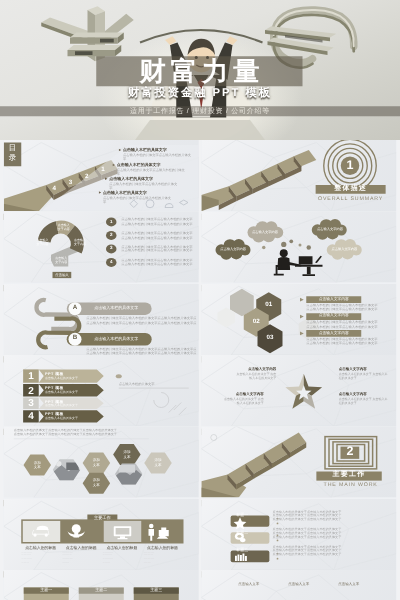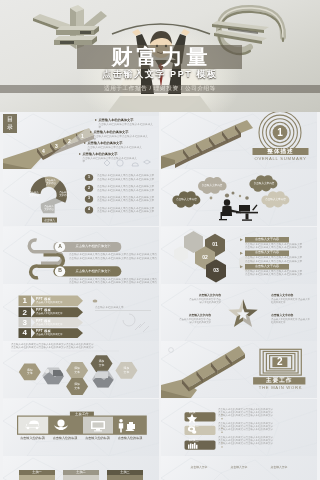--- a/index.html
+++ b/index.html
@@ -196,21 +196,21 @@
         <path d="M214 33 L262 41 L267 38 L219 30 Z" fill="#cfcec1"></path>
         <path d="M214 33 L262 41 L262 44 L214 36 Z" fill="#86856f"></path>
 
         <path d="M228 28 L258 32 L258 34 L228 30 Z" fill="#3f3e36" opacity=".55"></path>
       </g>
 
       <path d="M120 96 L200 96 L212 112 L108 112 Z" fill="#cfcec3" opacity=".85"></path>
     </svg>
     <div class="title-band"></div>
     <div class="bnr-title">财富力量</div>
-    <div class="bnr-sub">点击输入文字 PPT 模板</div>
+    <div class="bnr-sub">财富投资金融 PPT 模板</div>
     <div class="tag-band"></div>
     <div class="bnr-tag">适用于工作报告 / 理财投资 / 公司介绍等</div>
   </div>
   <div class="gridwrap">
 
   <div class="cell" style="left:3px;top:0px">
    <div class="shot">
     <div class="sbg"></div>
     <svg class="poly" width="156" height="57" viewBox="0 0 156 57">
       <g fill="none" stroke="#dfe2e6" stroke-width=".5" opacity=".9">

